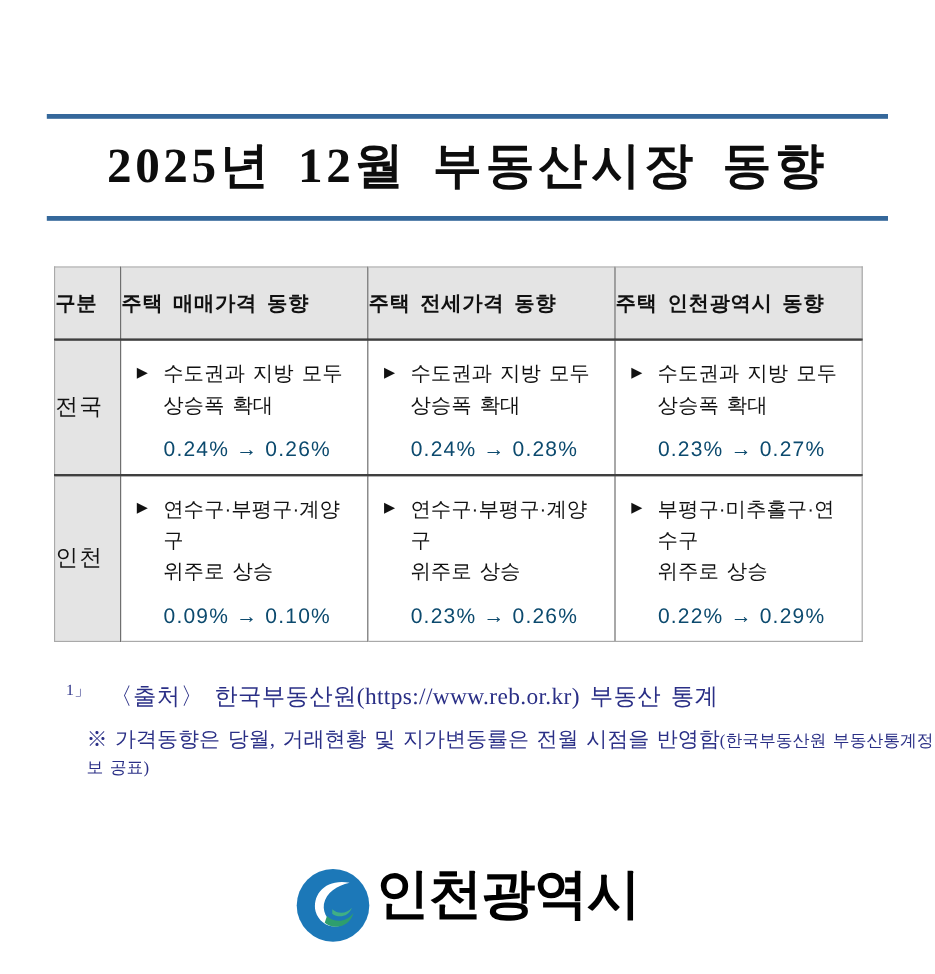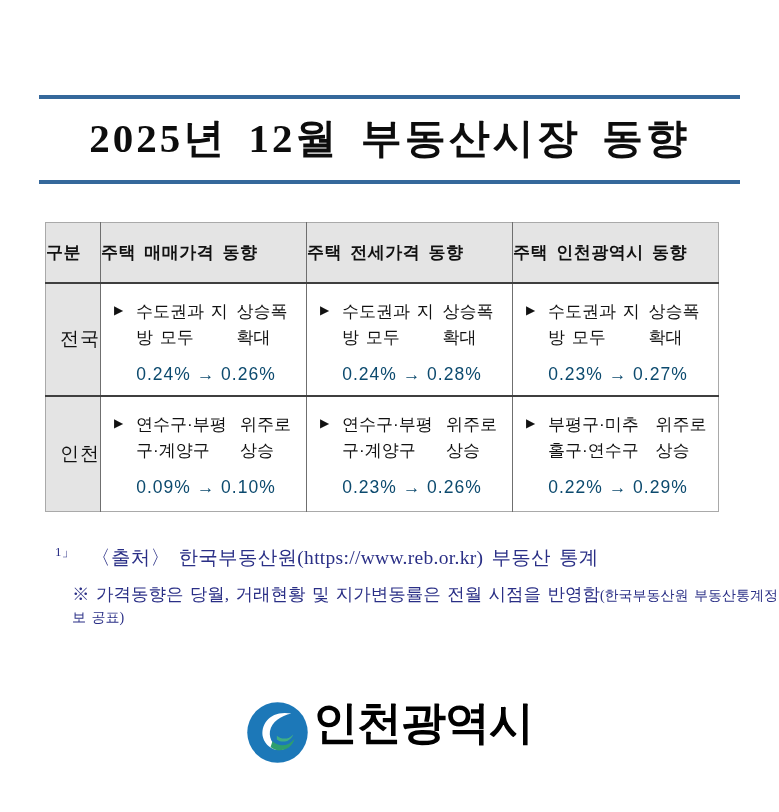--- a/index.html
+++ b/index.html
@@ -34,28 +34,28 @@
   thead th {
     background:#e4e4e4; height:60px;
     font-size:17px; font-weight:600; color:#111;
     text-align:left; letter-spacing:0.5px; word-spacing:3px;
   }
   thead tr { border-bottom:2px solid #3f3f3f; }
   tbody tr.r0 { height:101px; }
   tbody tr.r1 { height:116px; border-top:2px solid #3f3f3f; }
   tbody th.row-label {
     background:#e4e4e4; font-size:19px; font-weight:500;
-    text-align:right; vertical-align:middle; letter-spacing:1px;
+    text-align:left; vertical-align:middle; letter-spacing:1px;
   }
   tbody td { background:#fff; vertical-align:top; padding:15px 8px 10px 13px; }
   .desc { display:flex; }
   .bullet {
     width:22px; flex:0 0 22px; font-size:12px; padding-top:4px; color:#111;
   }
-  .desc-lines { display:flex; }
+  .desc-lines { display:flex; flex-direction:column; }
   .desc-lines span { font-size:17px; line-height:26px; color:#111; word-spacing:2px; }
   .value {
     margin-top:13px; text-align:center;
     color:#0c4a6e; font-size:17.5px; font-weight:500; letter-spacing:1px;
   }
 
   
   .footnotes {
     margin:31px 0 0 55px;
     font-family:"Liberation Serif", serif; color:#2a2f86;

